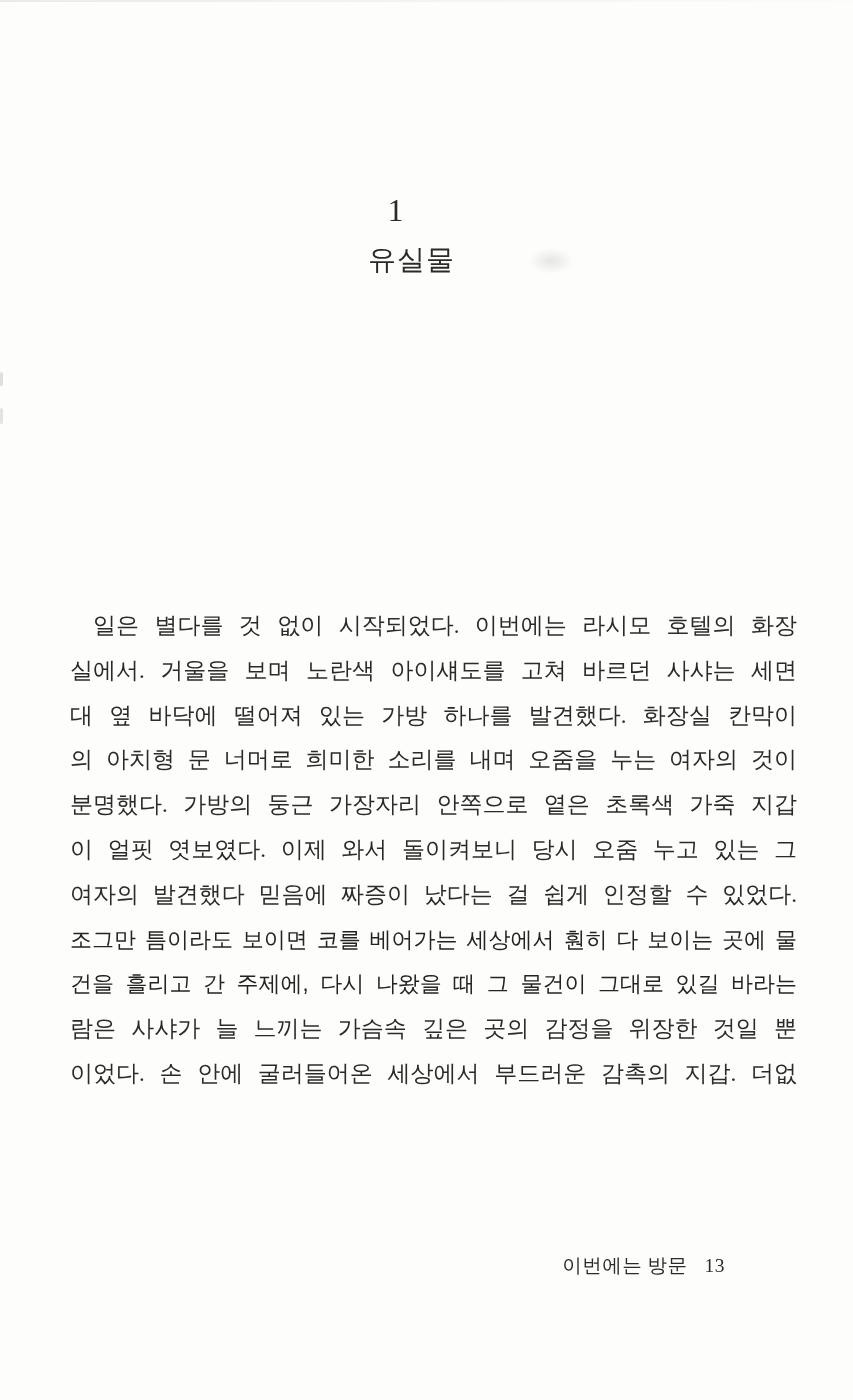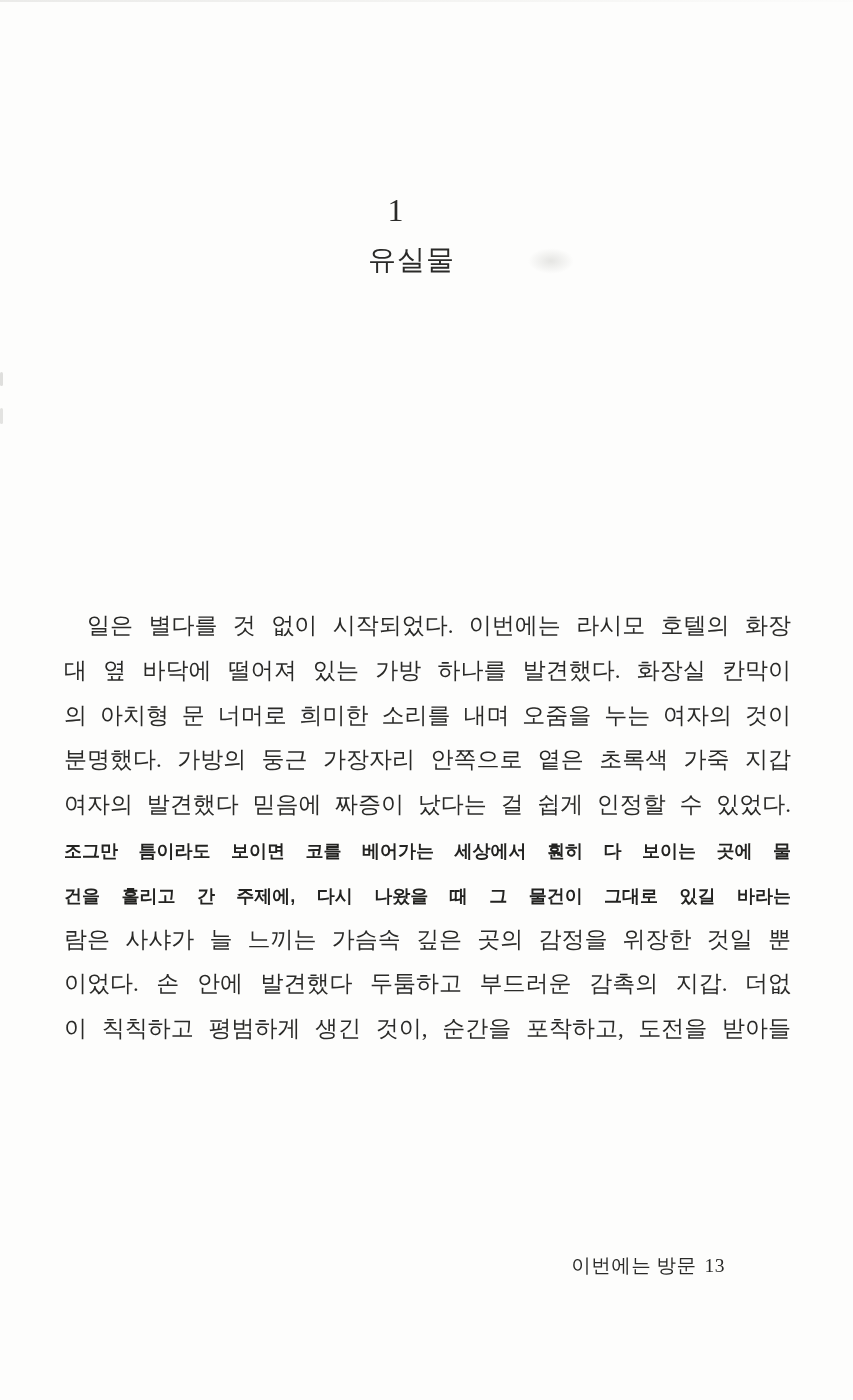--- a/index.html
+++ b/index.html
@@ -54,81 +54,82 @@
   .chapter-title {
     margin-top: 13px;
     font-size: 28px;
     line-height: 38px;
     letter-spacing: 1px;
     padding-left: 31px;
   }
   
   .body-text {
     position: absolute;
-    left: 64px; top: 604px;
+    left: 70px; top: 604px;
     width: 727px;
   }
   .line {
     height: 44.8px;
     line-height: 44.8px;
     font-size: 23px;
     text-align: justify;
     text-align-last: justify;
     overflow: hidden;
     word-break: keep-all;
   }
   .line.indent {
     padding-left: 23px;
   }
   .emph {
     font-family: "Liberation Sans", sans-serif;
-    font-weight: 700;
-    font-size: 18px;
+    font-weight: 400;
+    font-size: 22px;
     color: #232321;
   }
   
   .footer {
     position: absolute;
     top: 1252px;
     right: 128px;
     font-size: 19.5px;
     line-height: 28px;
     letter-spacing: .5px;
     white-space: nowrap;
   }
   .footer .page-number {
-    margin-left: 8px;
+    margin-left: 17px;
   }
 </style>
 </head>
 <body>
 
 <div class="page">
 
   <div class="scan-topline"></div>
   <div class="scan-mark-1"></div>
   <div class="scan-mark-2"></div>
   <div class="scan-smudge"></div>
 
   <div class="chapter-head">
     <div class="chapter-number">1</div>
     <div class="chapter-title">유실물</div>
   </div>
 
   <div class="body-text">
 
   <div class="line indent"><span>일은 별다를 것 없이 시작되었다. 이번에는 라시모 호텔의 화장</span></div>
+      <div class="line"><span>실에서. 거울을 보며 노란색 아이섀도를 고쳐 바르던 사샤는 세면</span></div>
       <div class="line"><span>대 옆 바닥에 떨어져 있는 가방 하나를 발견했다. 화장실 칸막이</span></div>
       <div class="line"><span>의 아치형 문 너머로 희미한 소리를 내며 오줌을 누는 여자의 것이</span></div>
       <div class="line"><span>분명했다. 가방의 둥근 가장자리 안쪽으로 옅은 초록색 가죽 지갑</span></div>
+      <div class="line"><span>이 얼핏 엿보였다. 이제 와서 돌이켜보니 당시 오줌 누고 있는 그</span></div>
       <div class="line"><span>여자의 발견했다 믿음에 짜증이 났다는 걸 쉽게 인정할 수 있었다.</span></div>
       <div class="line"><span class="emph">조그만 틈이라도 보이면 코를 베어가는 세상에서 훤히 다 보이는 곳에 물</span></div>
       <div class="line"><span class="emph">건을 흘리고 간 주제에, 다시 나왔을 때 그 물건이 그대로 있길 바라는</span></div>
       <div class="line"><span>람은 사샤가 늘 느끼는 가슴속 깊은 곳의 감정을 위장한 것일 뿐</span></div>
-      <div class="line"><span>이었다. 손 안에 발견했다 두툼하고 부드러운 감촉의 지갑. 더없</span></div>
-      <div class="line"><span>이 칙칙하고 평범하게 생긴 것이, 순간을 포착하고, 도전을 받아들</span></div>
+      <div class="line"><span>이었다. 손 안에 굴러들어온 세상에서 부드러운 감촉의 지갑. 더없</span></div>
     </div>
 
   <div class="footer">
     <span class="book-title">이번에는 방문</span><span class="page-number">13</span>
   </div>
 
 </div>
 
 </body></html>

